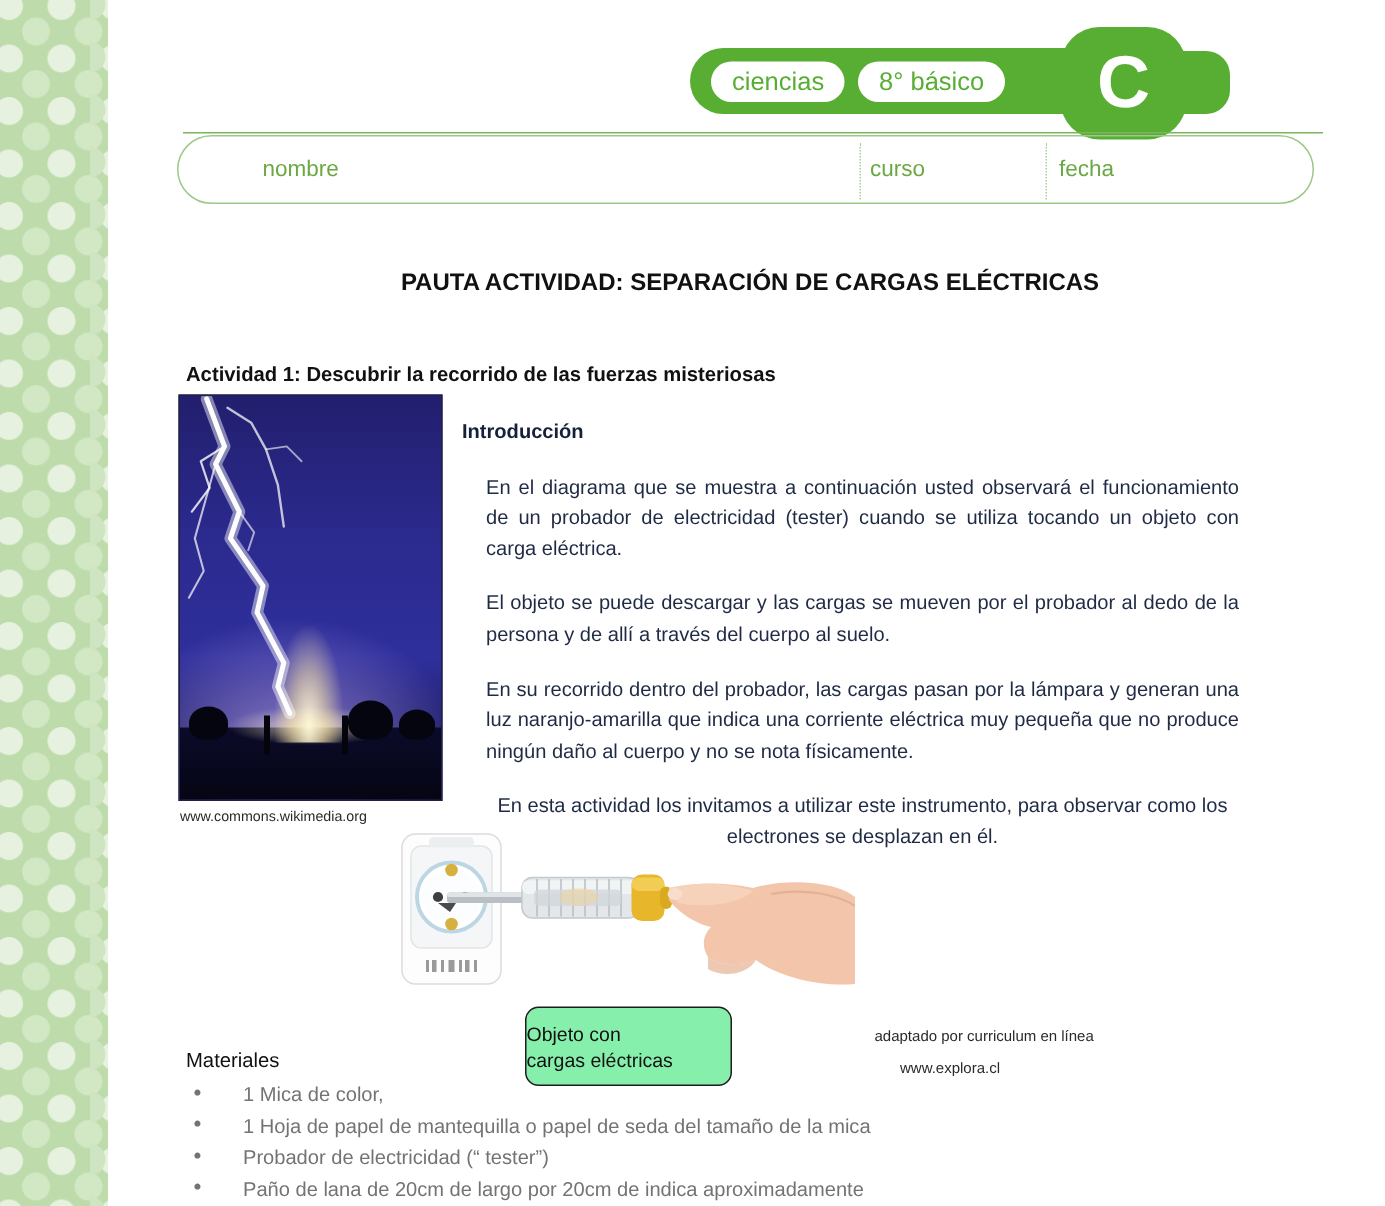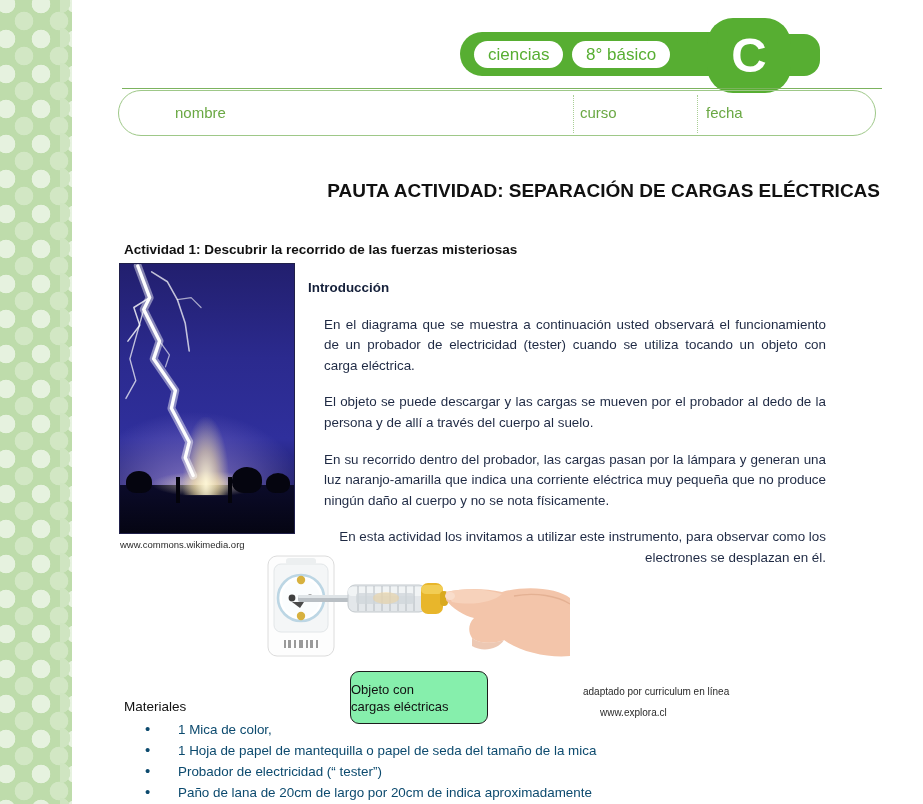--- a/index.html
+++ b/index.html
@@ -156,22 +156,22 @@
   }
   .form-div.d1 { left: 573px; }
   .form-div.d2 { left: 697px; }
 
   
   .doc-title {
     position: absolute;
     left: 120px;
     top: 180px;
     width: 760px;
-    text-align: right;
-    font-size: 19px;
+    text-align: center;
+    font-size: 16px;
     font-weight: bold;
     color: #111111;
   }
   .act-title {
     position: absolute;
     left: 124px;
     top: 242px;
     font-size: 13.5px;
     font-weight: bold;
     color: #111111;
@@ -252,21 +252,21 @@
     color: #1f2a44;
   }
   .body-col .h {
     font-weight: bold;
     color: #15203a;
   }
   .body-col p {
     margin: 16px;
     text-align: justify;
   }
-  .body-col p.lastline { text-align: right; }
+  .body-col p.lastline { text-align: center; }
 
   
   .tester-wrap {
     position: absolute;
     left: 258px;
     top: 552px;
     width: 312px;
     height: 112px;
   }
   .tester-wrap svg { display: block; }
@@ -311,28 +311,28 @@
   .mat-title {
     position: absolute;
     left: 124px;
     top: 699px;
     font-size: 13.5px;
     font-weight: normal;
     color: #111111;
   }
   .mat-list {
     position: absolute;
-    left: 140px;
+    left: 124px;
     top: 719px;
     margin: 0;
     padding: 0;
     list-style: none;
     font-size: 13.4px;
     line-height: 21px;
-    color: #0c4a6e;
+    color: #737373;
   }
   .mat-list li {
     position: relative;
     padding-left: 38px;
   }
   .mat-list li::before {
     content: "\2022";
     position: absolute;
     left: 5px;
     top: -1px;

